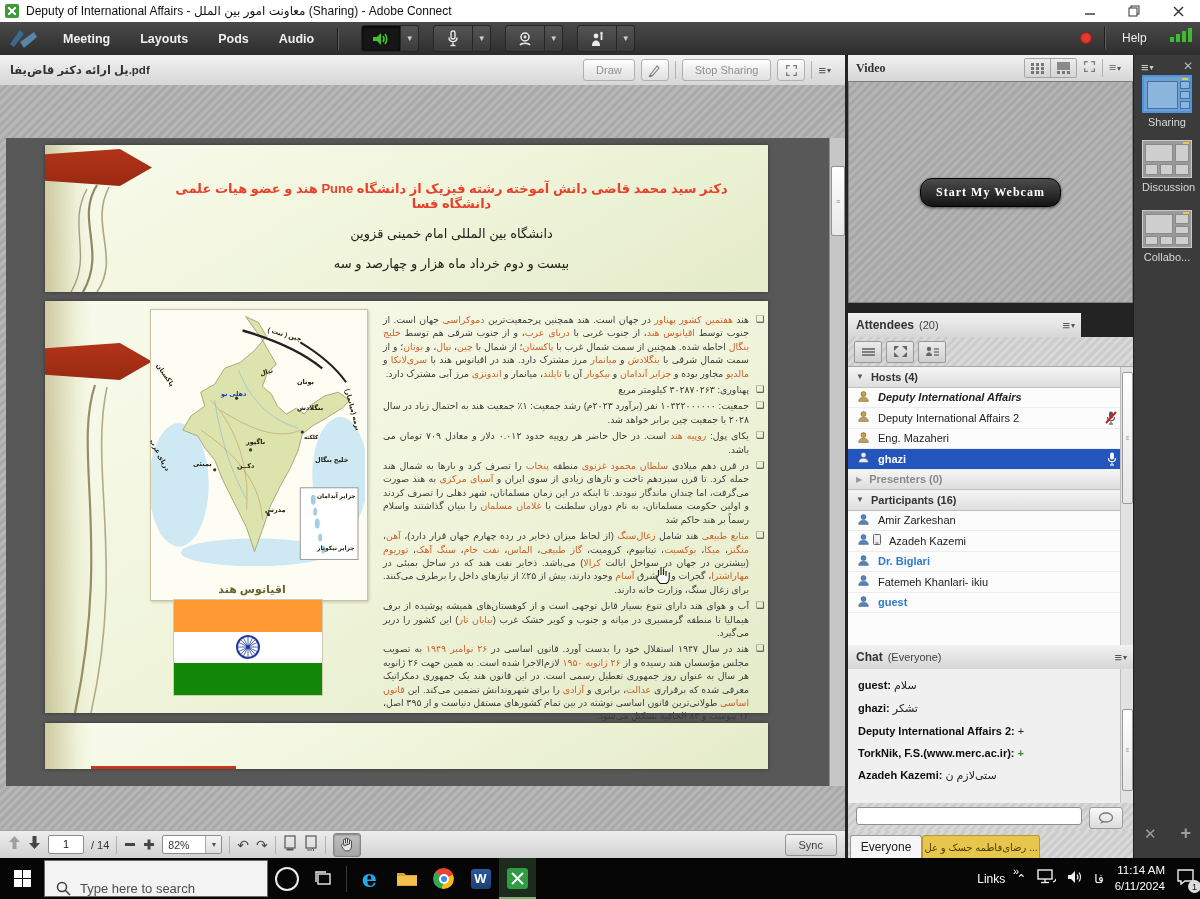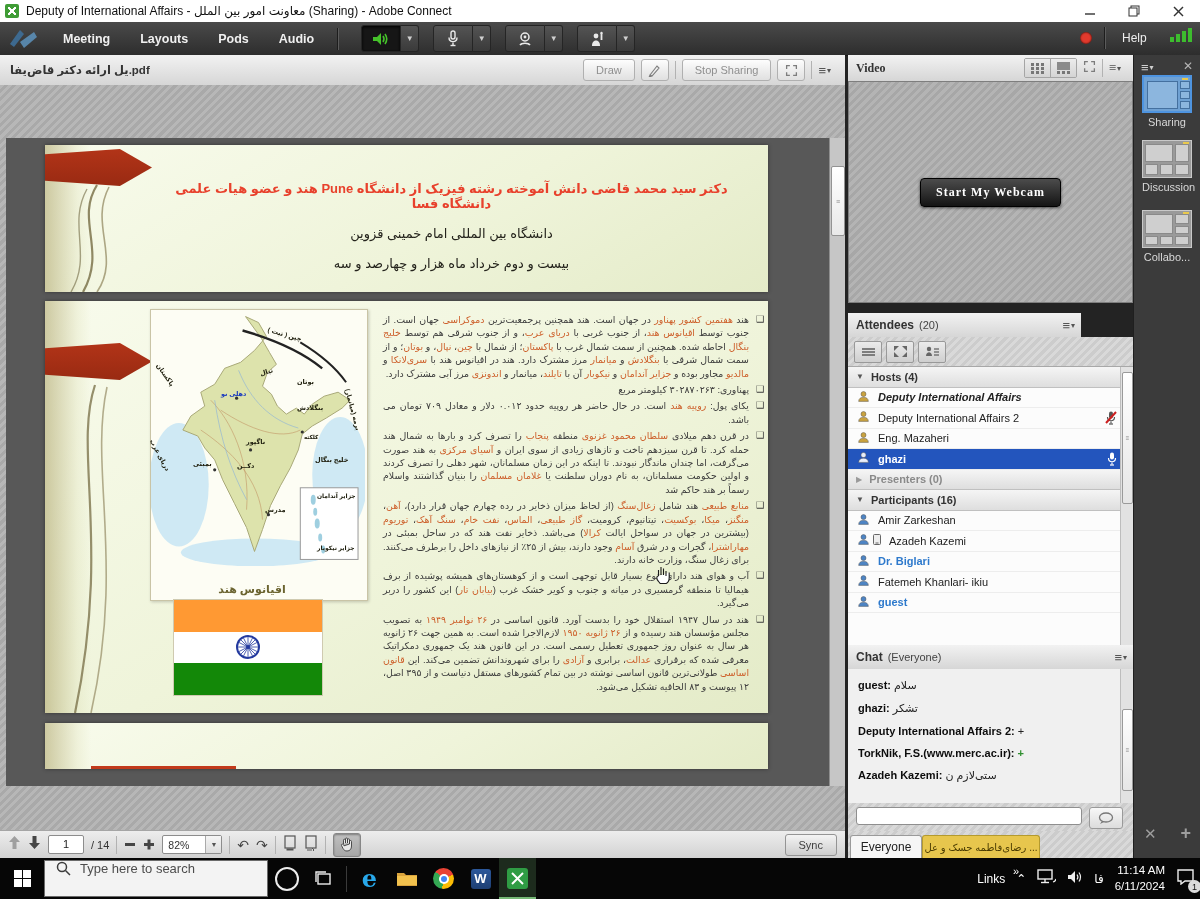--- a/index.html
+++ b/index.html
@@ -75,21 +75,21 @@
   .tbtext{font-size:11px;color:#333;}
   #zoombox{width:58px;height:17px;background:#fff;border:1px solid #8d8d8d;border-radius:2px;display:flex;align-items:center;font-size:10.5px;color:#333;}
   #zoombox .zv{flex:1;padding-left:5px;}
   #zoombox .zd{width:15px;height:100%;border-left:1px solid #aaa;display:flex;align-items:center;justify-content:center;font-size:7px;color:#555;background:linear-gradient(#f5f5f5,#ddd);}
   .tbi{font-size:14px;color:#454545;line-height:1;}
   #handbtn{width:26px;height:22px;background:linear-gradient(#c0c0c0,#a6a6a6);border:1px solid #868686;border-radius:3px;box-shadow:inset 0 1px 2px rgba(0,0,0,.35);display:flex;align-items:center;justify-content:center;}
   #syncbtn{margin-left:auto;height:20px;padding:0 13px;background:linear-gradient(#f3f3f3,#cdcdcd);border:1px solid #949494;border-radius:3px;font-size:11px;color:#3f3f3f;display:flex;align-items:center;}
   
   #videopod{left:848px;top:55px;width:285px;height:248px;background:#2a2a2a;font-family:Liberation Serif, serif;}
   #videobody{position:absolute;left:0;top:26px;width:285px;height:222px;background:repeating-linear-gradient(135deg,#b4b4b4 0 3px,#a7a7a7 3px 6px);border:1px solid #7e7e7e;box-sizing:border-box;display:flex;align-items:center;justify-content:center;}
-  #webcamBtn{padding:6px 15px;background:linear-gradient(#4c4c4c,#141414);border:1px solid #000;border-radius:4px;color:#fff;font-weight:bold;font-size:12px;letter-spacing:1px;box-shadow:0 1px 3px rgba(0,0,0,.6);}
+  #webcamBtn{padding:6px 15px;background:linear-gradient(#4c4c4c,#141414);border:1px solid #000;border-radius:12px;color:#fff;font-weight:bold;font-size:12px;letter-spacing:1px;box-shadow:0 1px 3px rgba(0,0,0,.6);}
   .vhead{height:26px;}
   .vgroup{display:flex;border:1px solid #a5a5a5;border-radius:2px;overflow:hidden;}
   .vgb{width:25px;height:18px;background:linear-gradient(#ececec,#d4d4d4);display:flex;align-items:center;justify-content:center;}
   .vgb+.vgb{border-left:1px solid #a5a5a5;}
   #attpod{left:848px;top:313px;width:233px;height:332px;background:#fcfcfc;}
   .phead24{height:24px;background:linear-gradient(#f2f2f2,#d6d6d6);border-bottom:1px solid #9c9c9c;display:flex;align-items:center;}
   .ptitle{font-size:12px;font-weight:bold;color:#333;margin-left:8px;}
   .pcount{font-size:11px;color:#444;margin-left:5px;font-weight:normal;}
   #atttools{position:absolute;left:0;top:24px;width:285px;height:30px;background:repeating-linear-gradient(135deg,#d9d9d9 0 3px,#cccccc 3px 6px);border-bottom:1px solid #a8a8a8;display:flex;align-items:center;gap:4px;padding-left:6px;box-sizing:border-box;}
   .attTb{width:26px;height:20px;background:linear-gradient(#ebebeb,#cfcfcf);border:1px solid #999;border-radius:2px;display:flex;align-items:center;justify-content:center;}
@@ -126,21 +126,21 @@
   .lt{position:absolute;left:8px;width:50px;}
   .ltthumb{width:50px;height:38px;border:1px solid #c9c9c9;background:#9a9a9a;position:relative;box-sizing:border-box;}
   .ltthumb .yd{position:absolute;right:2px;top:1px;width:6px;height:2px;background:#e9c94e;}
   .ltthumb.selth{border:2px solid #4e94e0;background:#6fa1d3;}
   .ltlabel{color:#d8d8d8;font-size:11px;text-align:center;margin-top:3px;}
   .cell{position:absolute;background:#cfcfcf;border:1px solid #8a8a8a;box-sizing:border-box;}
   .selth .cell{background:#8cb6de;border-color:#44709f;}
   
   #taskbar{left:0;top:858px;width:1200px;height:41px;background:#060606;display:flex;align-items:center;}
   #startbtn{width:44px;height:41px;display:flex;align-items:center;justify-content:center;}
-  #searchbox{width:224px;height:37px;background:#f3f3f3;border:1px solid #6b6b6b;display:flex;align-items:flex-start;gap:9px;padding-left:11px;box-sizing:border-box;}
+  #searchbox{width:224px;height:37px;background:#f3f3f3;border:1px solid #6b6b6b;display:flex;align-items:flex-end;gap:9px;padding-left:11px;box-sizing:border-box;}
   #searchtext{font-size:13px;color:#4d4d4d;}
   .tbicon{width:37px;height:41px;display:flex;align-items:center;justify-content:center;}
   #cortana{width:20px;height:20px;border:2px solid #ececec;border-radius:50%;}
   #connectTile{background:rgba(90,140,90,.28);box-shadow:inset 0 -2px 0 #76b876;}
   #tray{position:absolute;right:5px;top:858px;height:41px;display:flex;align-items:center;gap:11px;color:#fff;}
   #linkslbl{font-size:12px;position:relative;}
   #linkslbl .chev{position:absolute;right:-14px;top:-7px;font-size:11px;}
   #timeblock{text-align:right;font-size:11.5px;line-height:1.35;}
   #actioncenter{position:relative;}
   #badge{position:absolute;right:-6px;bottom:-4px;width:13px;height:13px;border-radius:50%;background:#dcdcdc;color:#111;font-size:9px;display:flex;align-items:center;justify-content:center;}
@@ -344,20 +344,21 @@
                     <line x1="5" y1="20" x2="25" y2="10"></line>
                   </g>
                 </svg>
               </div>
             <div class="b3"></div>
           </div>
 
           <ul id="bullets">
               <li><span>هند </span><span class="org">هفتمین کشور پهناور</span><span> در جهان است. هند همچنین پرجمعیت‌ترین </span><span class="org">دموکراسی</span><span> جهان است. از جنوب توسط </span><span class="org">اقیانوس هند</span><span>، از جنوب غربی با </span><span class="org">دریای عرب</span><span>، و از جنوب شرقی هم توسط </span><span class="org">خلیج بنگال</span><span> احاطه شده. همچنین از سمت شمال غرب با </span><span class="org">پاکستان</span><span>؛ از شمال با </span><span class="org">چین</span><span>، </span><span class="org">نپال</span><span>، و </span><span class="org">بوتان</span><span>؛ و از سمت شمال شرقی با </span><span class="org">بنگلادش</span><span> و </span><span class="org">میانمار</span><span> مرز مشترک دارد. هند در اقیانوس هند با </span><span class="org">سری‌لانکا</span><span> و </span><span class="org">مالدیو</span><span> مجاور بوده و </span><span class="org">جزایر آندامان</span><span> و </span><span class="org">نیکوبار</span><span> آن با </span><span class="org">تایلند</span><span>، میانمار و </span><span class="org">اندونزی</span><span> مرز آبی مشترک دارد.</span></li>
               <li><span>پهناوری: ۳۰۲۸۷۰۲۶۳ کیلومتر مربع</span></li>
+              <li><span>جمعیت: ۱۰۴۲۲۰۰۰۰۰۰ نفر (برآورد ۲۰۲۳م) رشد جمعیت: ۱٪ جمعیت هند به احتمال زیاد در سال ۲۰۲۸ با جمعیت چین برابر خواهد شد.</span></li>
               <li><span>یکای پول: </span><span class="org">روپیه هند</span><span> است. در حال حاضر هر روپیه حدود ۰.۰۱۲ دلار و معادل ۷۰۹ تومان می باشد.</span></li>
               <li><span>در قرن دهم میلادی </span><span class="org">سلطان محمود غزنوی</span><span> منطقه </span><span class="org">پنجاب</span><span> را تصرف کرد و بارها به شمال هند حمله کرد. تا قرن سیزدهم تاخت و تازهای زیادی از سوی ایران و </span><span class="org">آسیای مرکزی</span><span> به هند صورت می‌گرفت، اما چندان ماندگار نبودند. تا اینکه در این زمان مسلمانان، شهر دهلی را تصرف کردند و اولین حکومت مسلمانان، به نام دوران سلطنت یا </span><span class="org">غلامان مسلمان</span><span> را بنیان گذاشتند واسلام رسماً بر هند حاکم شد</span></li>
               <li><span class="org">منابع طبیعی</span><span> هند شامل </span><span class="org">زغال‌سنگ</span><span> (از لحاظ میزان ذخایر در رده چهارم جهان قرار دارد)، </span><span class="org">آهن</span><span>، </span><span class="org">منگنز</span><span>، </span><span class="org">میکا</span><span>، </span><span class="org">بوکسیت</span><span>، تیتانیوم، کرومیت، </span><span class="org">گاز طبیعی</span><span>، </span><span class="org">الماس</span><span>، </span><span class="org">نفت خام</span><span>، </span><span class="org">سنگ آهک</span><span>، </span><span class="org">توریوم</span><span> (بیشترین در جهان در سواحل ایالت </span><span class="org">کرالا</span><span>) می‌باشد. ذخایر نفت هند که در ساحل بمبئی در </span><span class="org">مهاراشترا</span><span>، گجرات و در شرق </span><span class="org">آسام</span><span> وجود دارند، بیش از ۲۵٪ از نیازهای داخل را برطرف می‌کنند. برای زغال سنگ، وزارت خانه دارند.</span></li>
               <li><span>آب و هوای هند دارای تنوع بسیار قابل توجهی است و از کوهستان‌های همیشه پوشیده از برف هیمالیا تا منطقه گرمسیری در میانه و جنوب و کویر خشک غرب (</span><span class="org">بیابان تار</span><span>) این کشور را دربر می‌گیرد.</span></li>
               <li><span>هند در سال ۱۹۴۷ استقلال خود را بدست آورد. قانون اساسی در </span><span class="org">۲۶ نوامبر ۱۹۴۹</span><span> به تصویب مجلس مؤسسان هند رسیده و از </span><span class="org">۲۶ ژانویه ۱۹۵۰</span><span> لازم‌الاجرا شده است. به همین جهت ۲۶ ژانویه هر سال به عنوان روز جمهوری تعطیل رسمی است. در این قانون هند یک جمهوری دمکراتیک معرفی شده که برقراری </span><span class="org">عدالت</span><span>، برابری و </span><span class="org">آزادی</span><span> را برای شهروندانش تضمین می‌کند. این </span><span class="org">قانون اساسی</span><span> طولانی‌ترین قانون اساسی نوشته در بین تمام کشورهای مستقل دنیاست و از ۳۹۵ اصل، ۱۲ پیوست و ۸۳ الحاقیه تشکیل می‌شود.</span></li>
             </ul>
         </div>
 
         <div id="slide3" class="slide">
           <span class="lband"></span>

